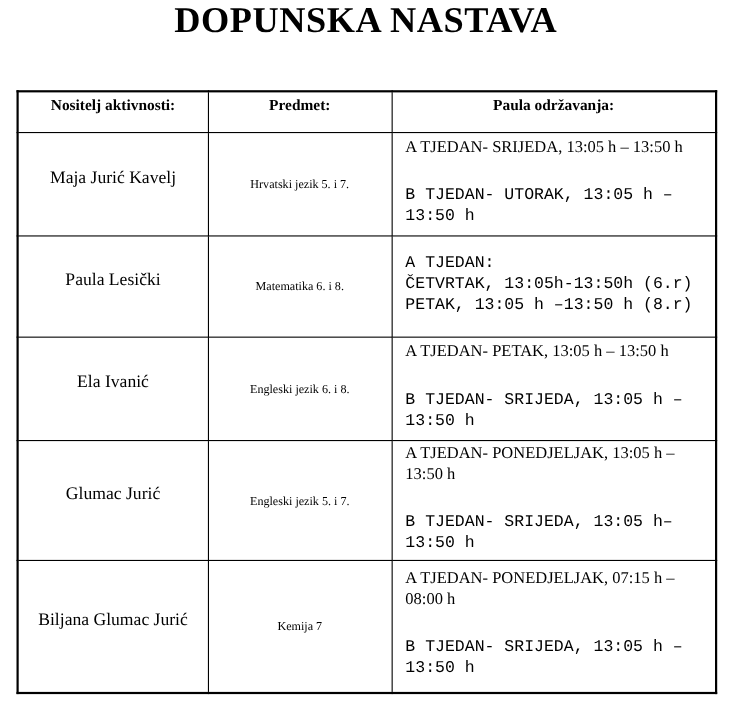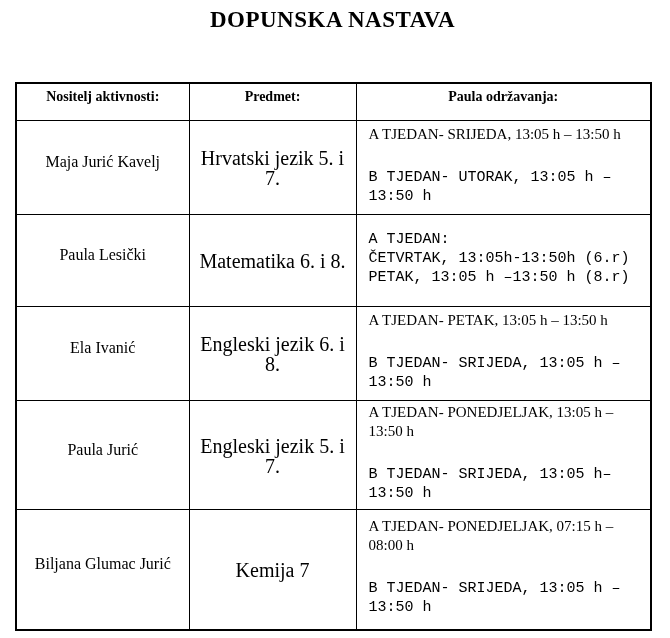--- a/index.html
+++ b/index.html
@@ -17,21 +17,21 @@
   }
   .doc {
     padding: 5px 0 0 15px;
     width: 670px;
   }
   .doc-title {
     width: 635px;
     margin: 0;
     text-align: center;
     font-weight: bold;
-    font-size: 23px;
+    font-size: 33px;
     line-height: 29px;
     letter-spacing: 0.5px;
     white-space: nowrap;
   }
   table.schedule {
     margin-top: 48px;
     width: 635px;
     table-layout: fixed;
     border-collapse: collapse;
     border: 2px solid #000000;
@@ -58,21 +58,21 @@
   tbody tr:nth-child(5) { height: 121px; }
   td { vertical-align: middle; }
   td.col-name {
     text-align: center;
     font-size: 16px;
     line-height: 20px;
     padding: 0 14px 10px 14px;
   }
   td.col-subject {
     text-align: center;
-    font-size: 20px;
+    font-size: 11px;
     line-height: 20px;
     padding: 12px 4px 10px 4px;
     margin-left: 32px;
   }
   td.col-schedule {
     font-size: 15px;
     padding: 2px 4px 6px 8px;
   }
   .sched-group {
     margin: 0 0 24px 4px;
@@ -129,21 +129,21 @@
     <td class="col-schedule">
             <div class="sched-group">
               <div class="sched-line">A TJEDAN- PETAK, 13:05 h – 13:50 h</div>
             </div>
             <div class="sched-group">
               <div class="sched-line">B TJEDAN- SRIJEDA, 13:05 h – 13:50 h</div>
             </div>
           </td>
   </tr>
         <tr>
-    <td class="col-name">Paula Jurić</td>
+    <td class="col-name">Glumac Jurić</td>
     <td class="col-subject">Engleski jezik 5. i 7.</td>
     <td class="col-schedule">
             <div class="sched-group">
               <div class="sched-line">A TJEDAN- PONEDJELJAK, 13:05 h – 13:50 h</div>
             </div>
             <div class="sched-group">
               <div class="sched-line">B TJEDAN- SRIJEDA, 13:05 h–13:50 h</div>
             </div>
           </td>
   </tr>

